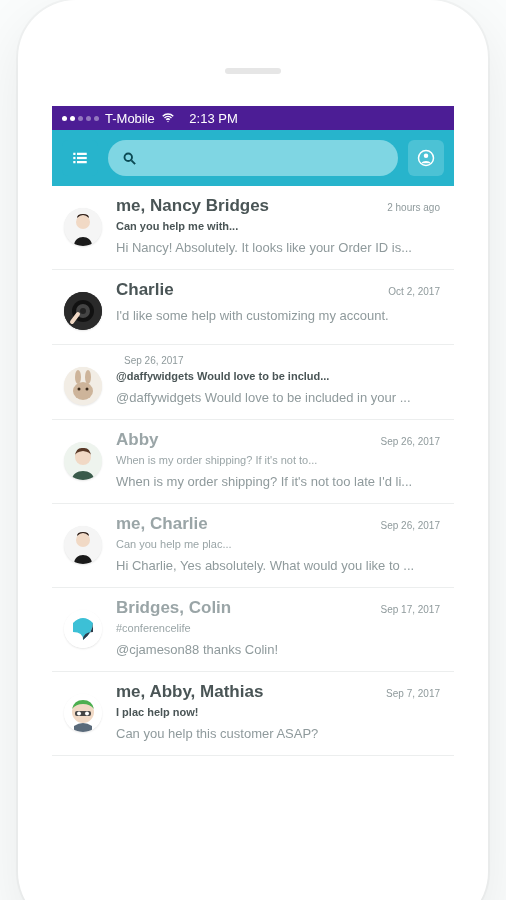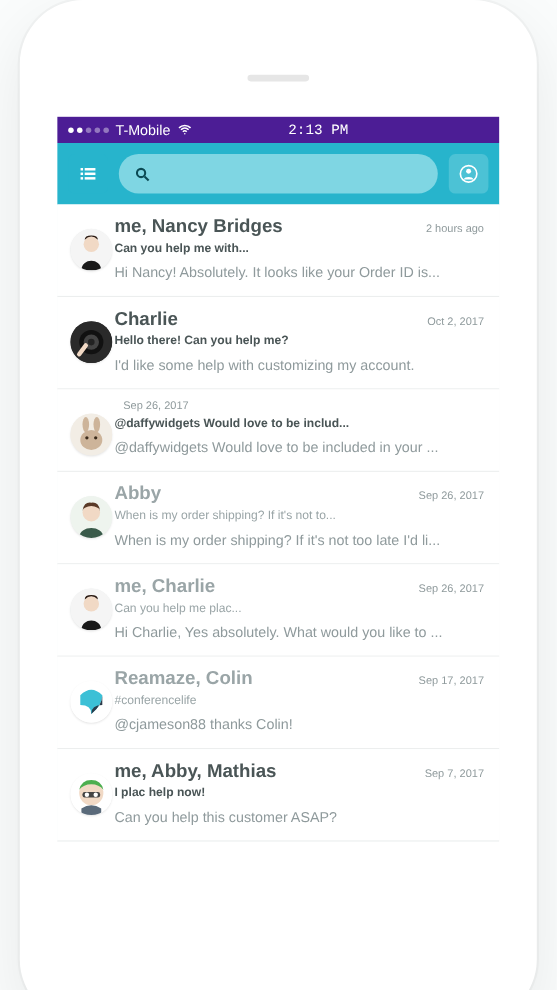--- a/index.html
+++ b/index.html
@@ -52,21 +52,21 @@
     padding: 0 10px;
   }
   .status-left { display: flex; align-items: center; gap: 6px; flex:1; }
   .sig-dots { display: flex; gap: 3px; align-items: center; }
   .sig-dots span {
     width: 5px; height: 5px; border-radius: 50%;
     background: rgba(255,255,255,0.4);
   }
   .sig-dots span.on { background: #fff; }
   .wifi-icon { width:14px; height:14px; }
-  .status-center { flex:1; text-align:right; font-weight:500;font-family:Liberation Mono, monospace; }
+  .status-center { flex:1; text-align:left; font-weight:500; }
   .status-right { flex:1; }
   .toolbar {
     height: 56px;
     background: #27b4cc;
     display: flex;
     align-items: center;
     padding: 0 10px;
     gap: 10px;
   }
   .icon-btn {
@@ -98,20 +98,21 @@
   }
   .search-icon { width:15px; height:15px; }
   .list {
     background: #f7f9f9;
   }
   .row {
     background: #fff;
     border-bottom: 1px solid #eceeee;
     padding: 10px 14px 14px 12px;
     display: flex;
+    gap: 12px;
     cursor: pointer;
   }
   .row.faded .sender { color: #9aa5a7; }
   .row.faded .subject { color: #9aa5a7; font-weight: 500; }
   .avatar-wrap {
     width: 40px;
     display: flex;
     align-items: flex-start;
     padding-top: 12px;
   }
@@ -253,21 +254,20 @@
                 <circle cx="19" cy="19" r="3" fill="#222"></circle>
                 <path d="M8 30 L14 22" stroke="#f1d9c5" stroke-width="4" stroke-linecap="round"></path>
               </svg>
             </div>
           </div>
           <div class="content">
             <div class="line1">
               <div class="sender">Charlie</div>
               <div class="timestamp">Oct 2, 2017</div>
             </div>
-            <div class="subject">Hello there! Can you help me?</div>
             <div class="preview">I'd like some help with customizing my account.</div>
           </div>
         </div>
         <div class="row">
           <div class="avatar-wrap">
             <div class="avatar av-bunny">
               <svg viewBox="0 0 38 38">
                 <rect width="38" height="38" fill="#f2ede5"></rect>
                 <ellipse cx="19" cy="24" rx="10" ry="9" fill="#cdb49a"></ellipse>
                 <ellipse cx="14" cy="10" rx="3" ry="7" fill="#cdb49a"></ellipse>
@@ -330,21 +330,21 @@
             <div class="avatar av-reamaze">
               <svg viewBox="0 0 38 38">
                 <rect width="38" height="38" fill="#fff"></rect>
                 <path d="M9 13 Q19 3 29 13 Q29 22 19 30 Q19 22 9 22 Z" fill="#3cc0d6"></path>
                 <path d="M19 30 Q19 22 29 22 L29 13 Q29 22 19 30" fill="#2b3b4a"></path>
               </svg>
             </div>
           </div>
           <div class="content">
             <div class="line1">
-              <div class="sender">Reamaze, Colin</div>
+              <div class="sender">Bridges, Colin</div>
               <div class="timestamp">Sep 17, 2017</div>
             </div>
             <div class="subject">#conferencelife</div>
             <div class="preview">@cjameson88 thanks Colin!</div>
           </div>
         </div>
         <div class="row">
           <div class="avatar-wrap">
             <div class="avatar av-cartoon">
               <svg viewBox="0 0 38 38">

